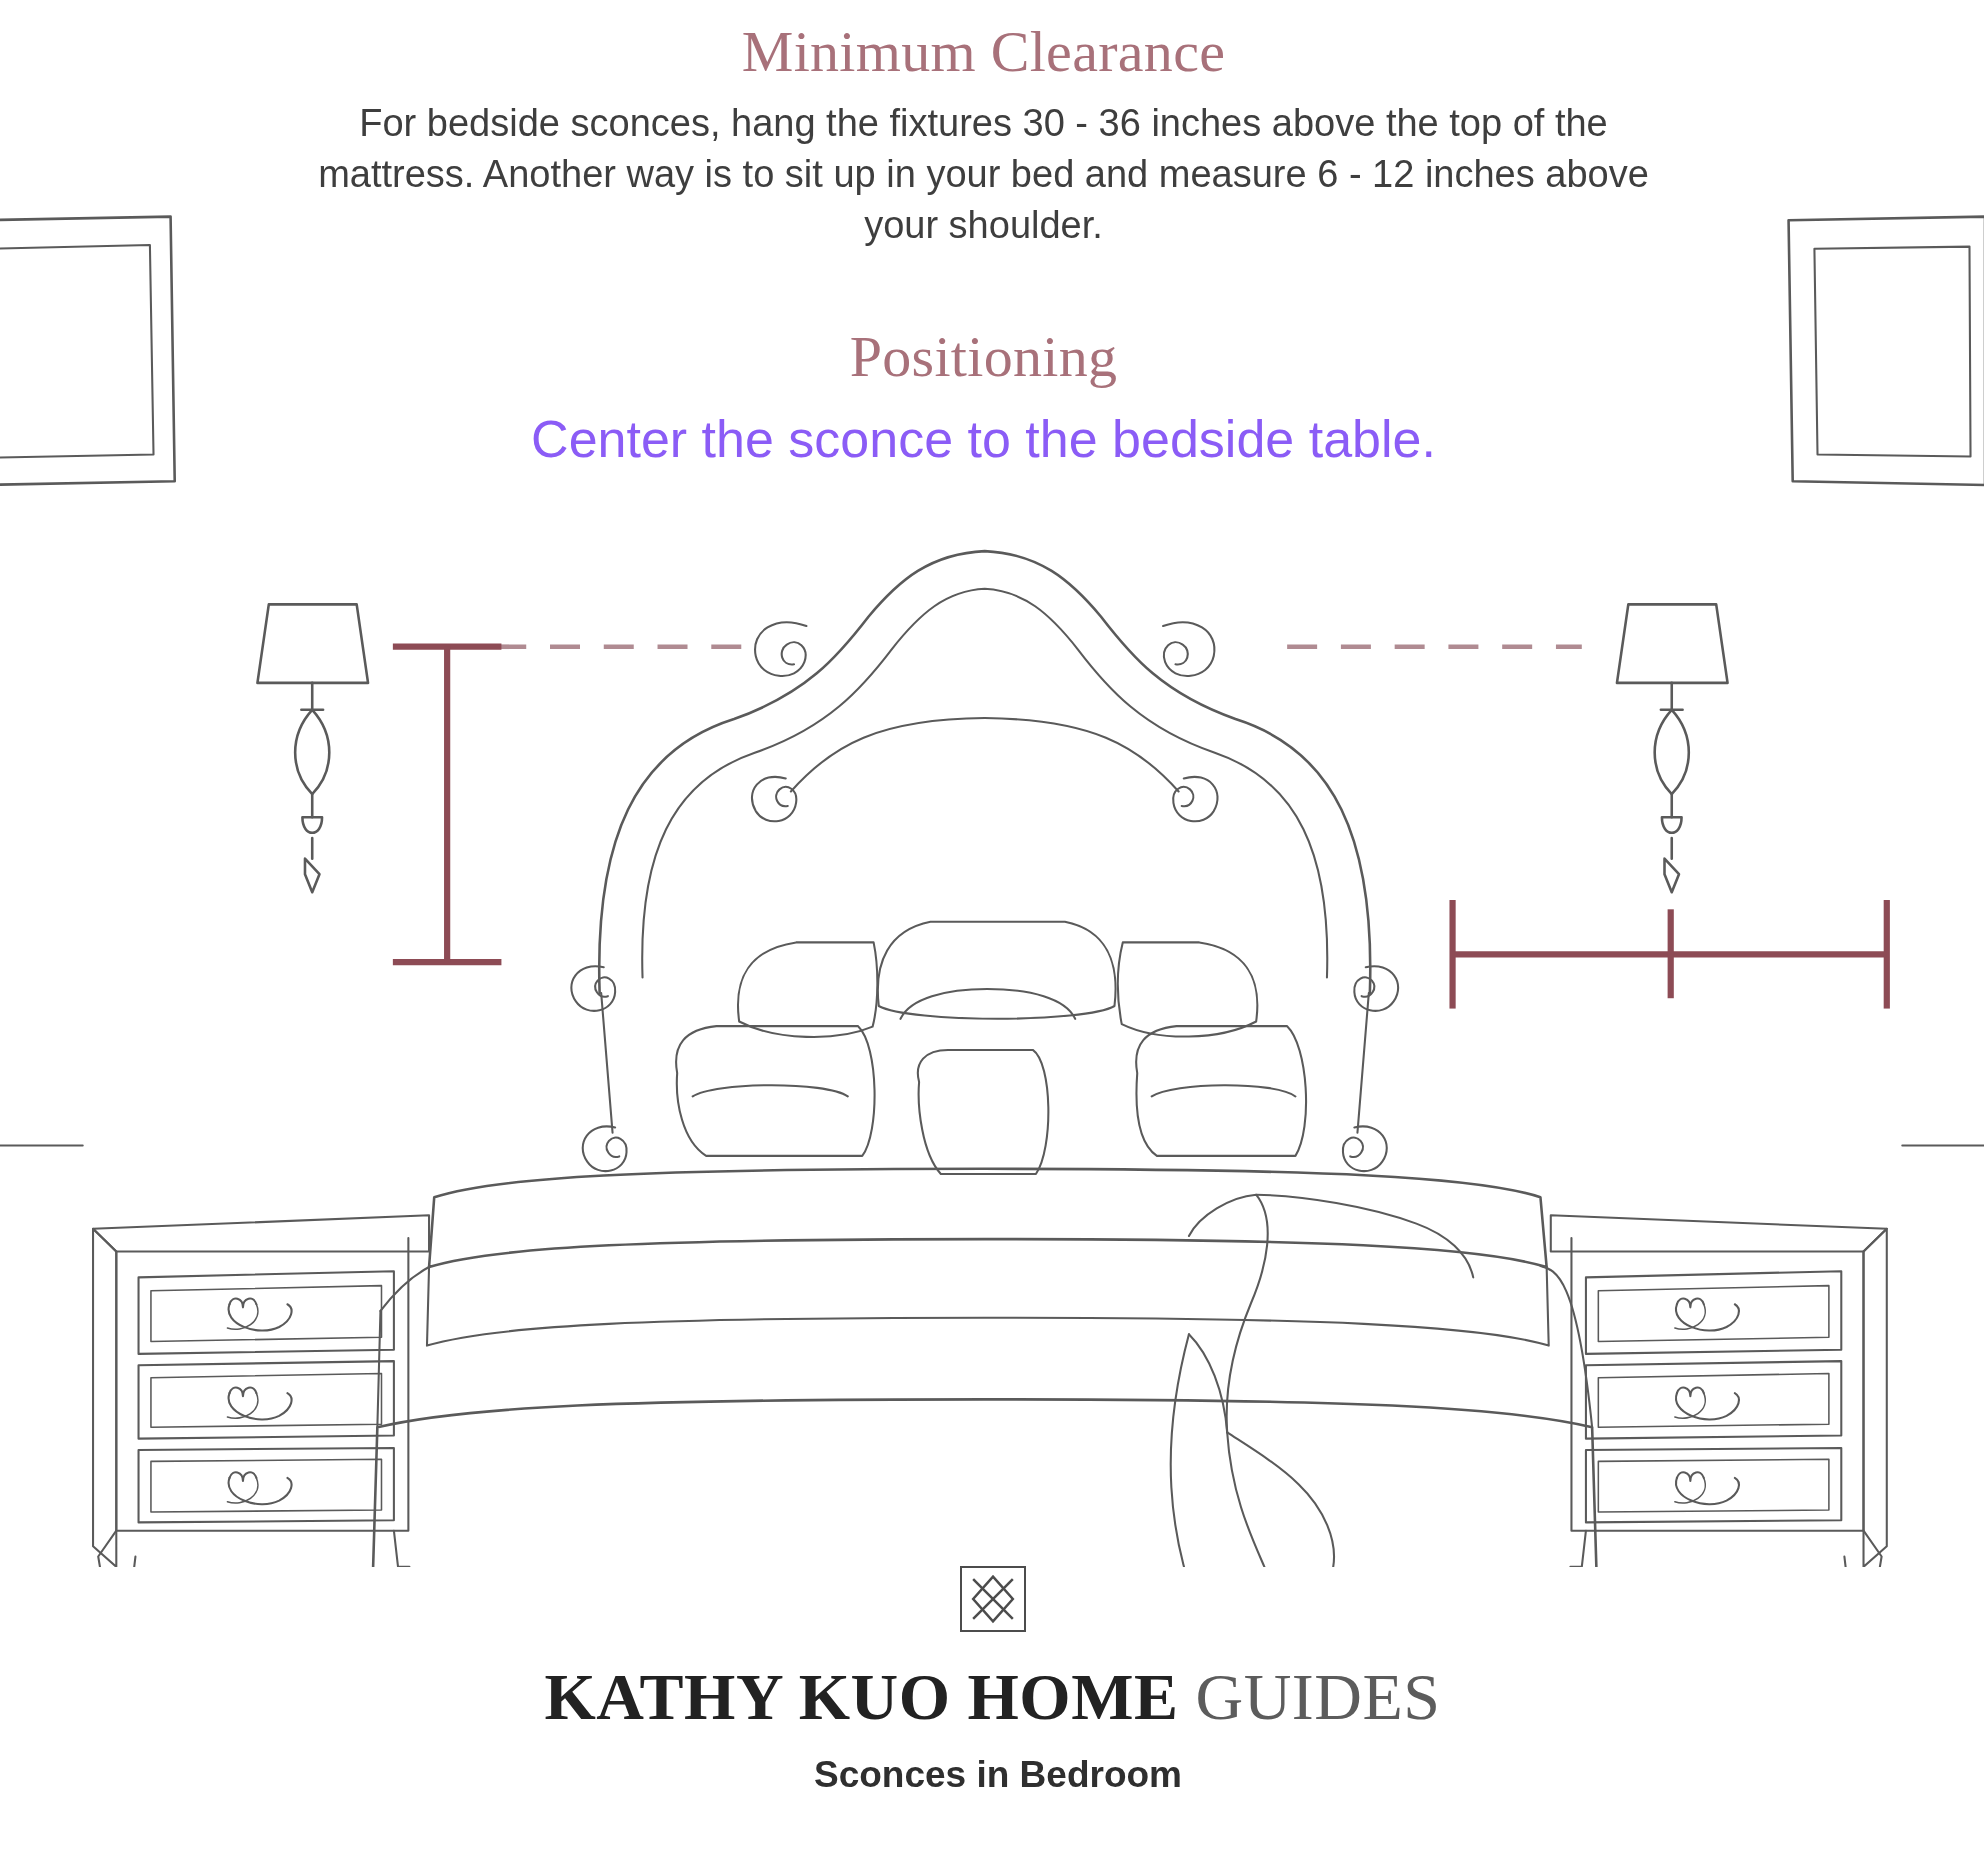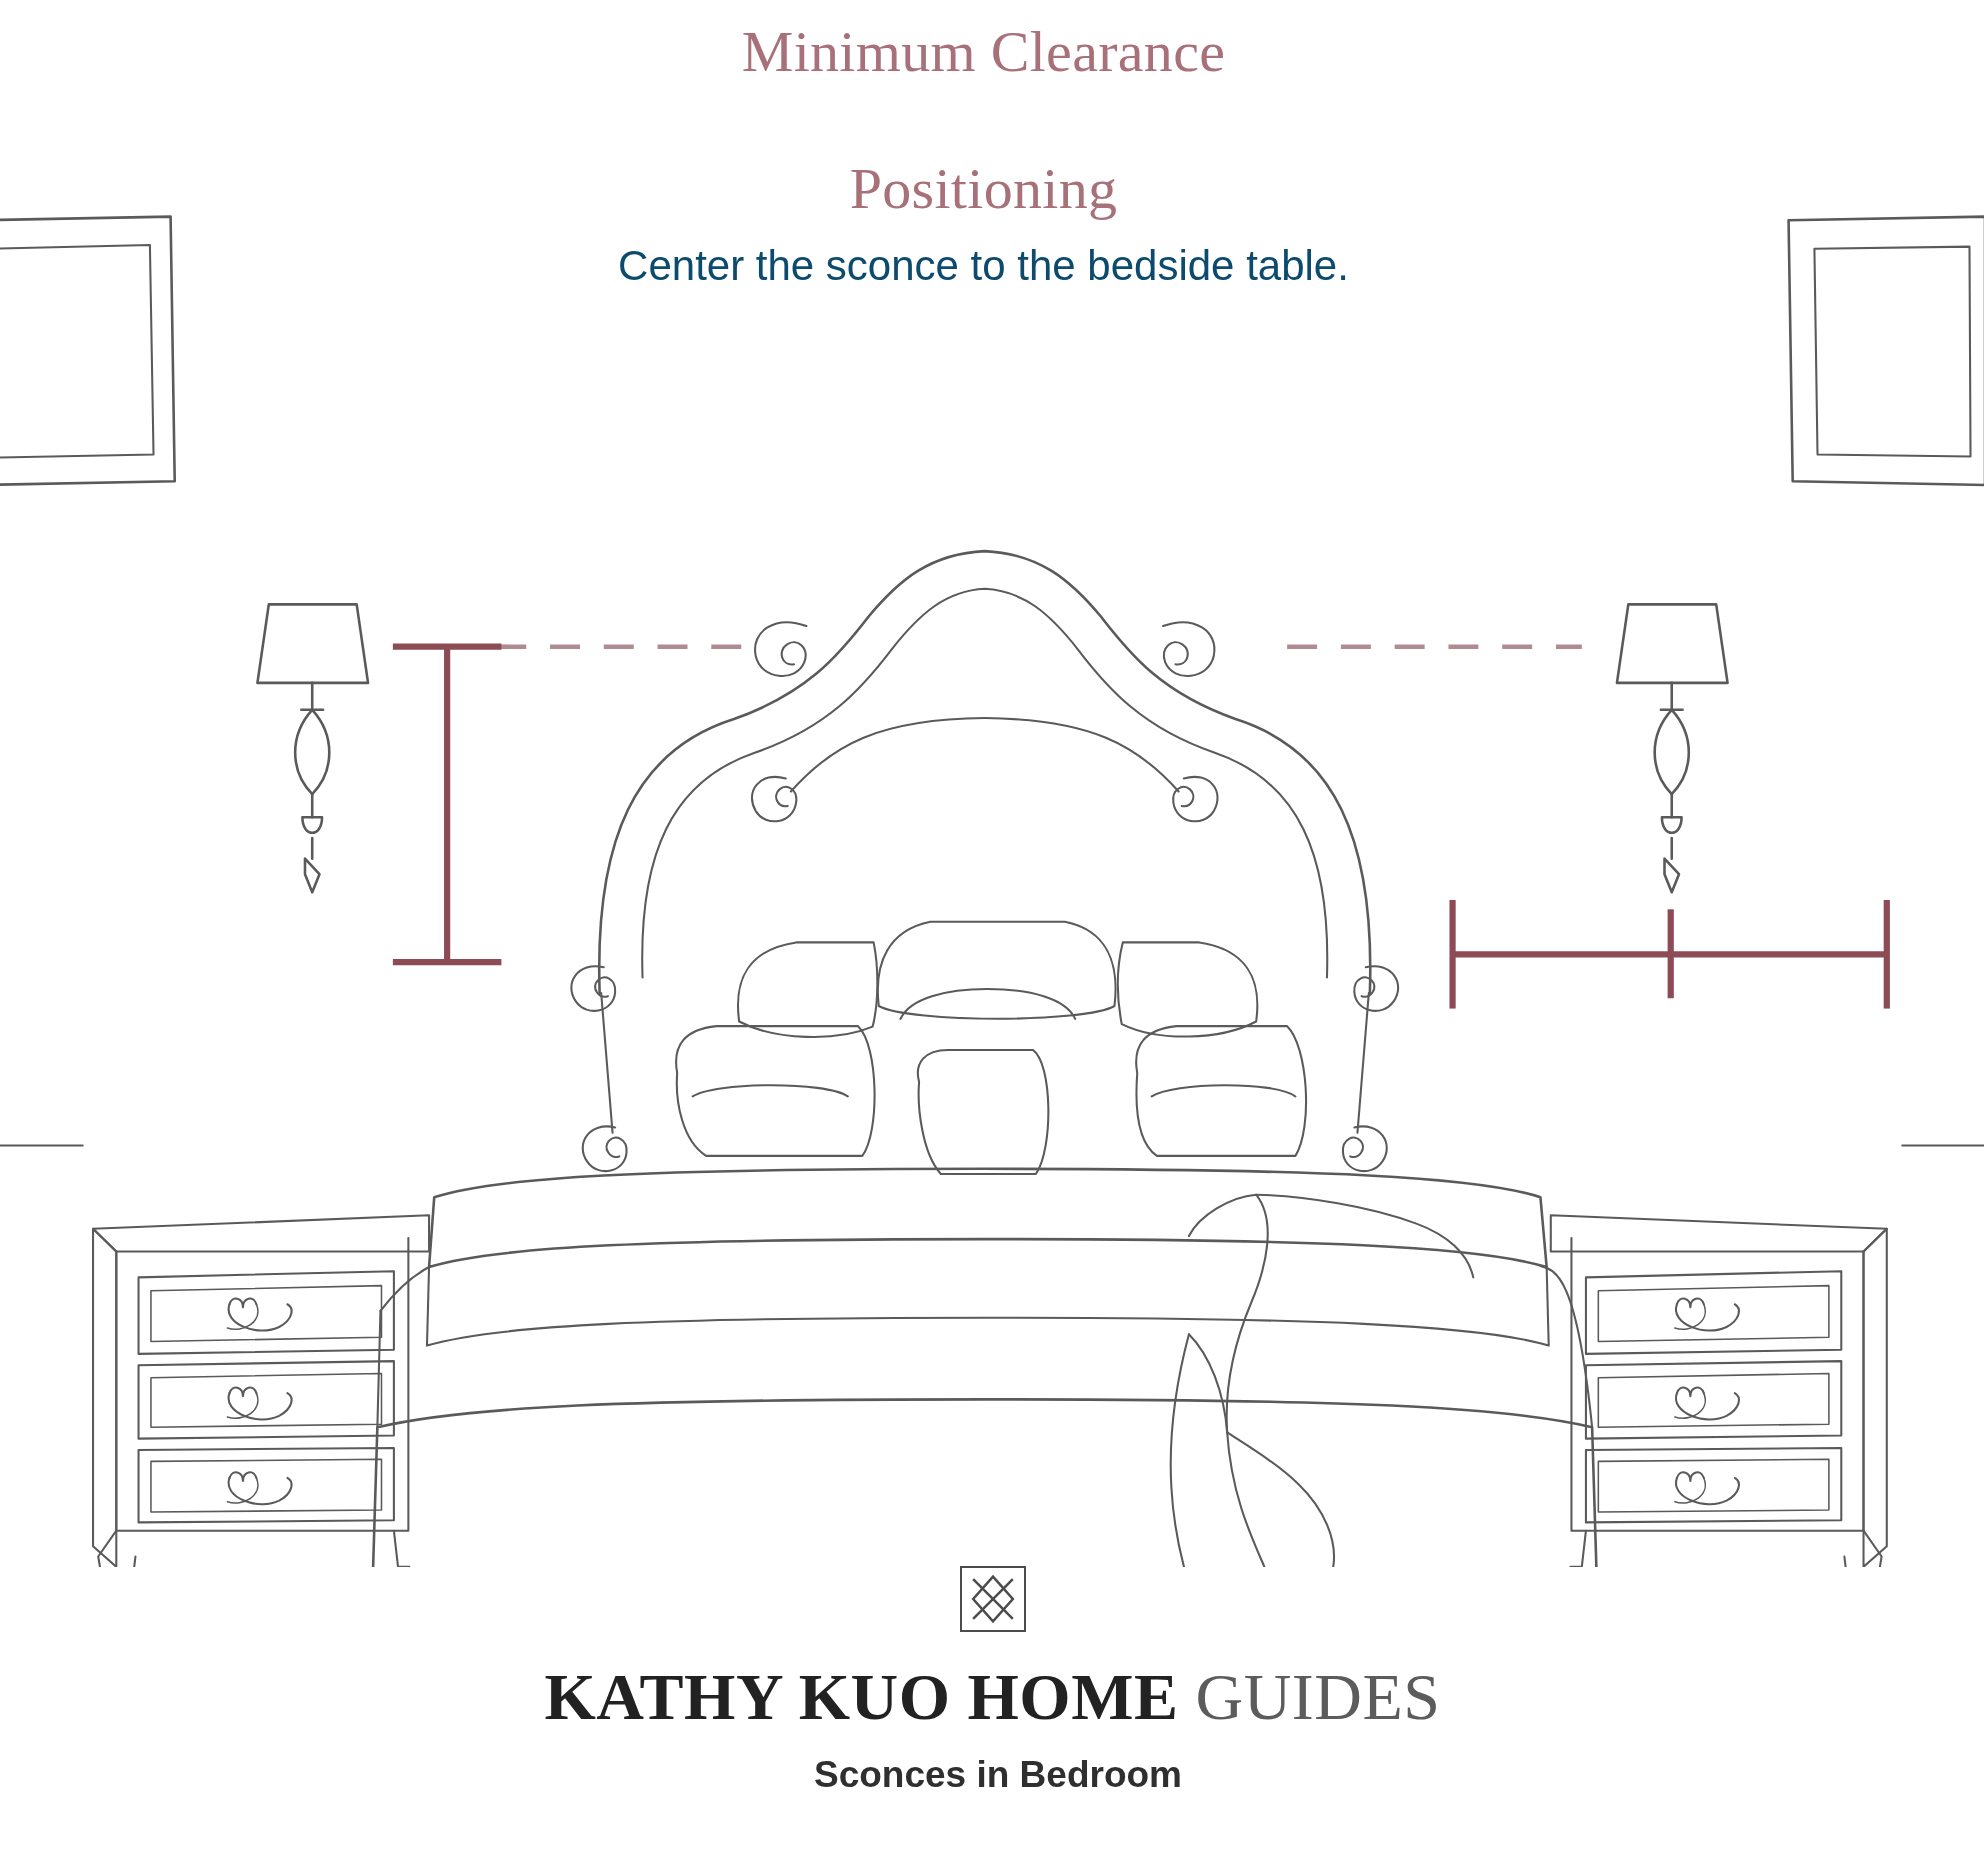--- a/index.html
+++ b/index.html
@@ -48,23 +48,23 @@
     color: #3e3e3e;
     margin: 14.5px auto 0 auto;
     width: 1344px;
   }
   .h-positioning {
     font-size: 58px;
     margin-top: 72px;
   }
   .body-copy2 {
     font-family: "Liberation Sans", sans-serif;
-    font-size: 42px;
+    font-size: 52px;
     line-height: 1.34;
-    color: #0c4a6e;
+    color: #8b5cf6;
     margin: 15.5px auto 0 auto;
     width: 1447px;
   }
 
   
   .illustration {
     position: absolute;
     left: 0;
     top: 171px;
     width: 1985px;
@@ -114,20 +114,21 @@
     margin-left: 11px;
   }
 </style>
 </head>
 <body>
 
 <div class="page">
 
   <div class="text-block">
     <div class="heading h-clearance">Minimum Clearance</div>
+    <div class="body-copy">For bedside sconces, hang the fixtures 30 - 36 inches above the top of the mattress. Another way is to sit up in your bed and measure 6 - 12 inches above your shoulder.</div>
     <div class="heading h-positioning">Positioning</div>
     <div class="body-copy2">Center the sconce to the bedside table.</div>
   </div>
 
   <div class="illustration">
     <svg viewBox="0 0 3840 2700" xmlns="http://www.w3.org/2000/svg">
       <g fill="none" stroke="#5a5a5a" stroke-width="5" stroke-linecap="round" stroke-linejoin="round">
 
         <path d="M0 1885 L160 1885" stroke-width="4"></path>
         <path d="M3680 1885 L3840 1885" stroke-width="4"></path>

